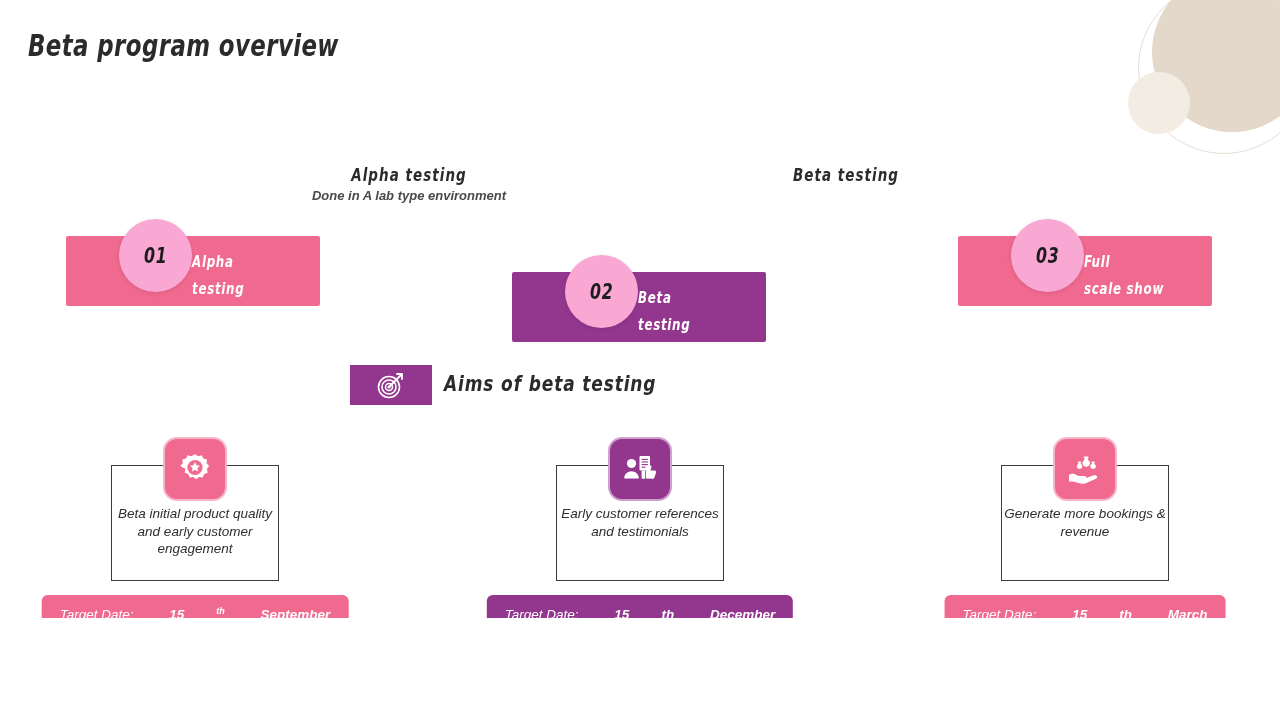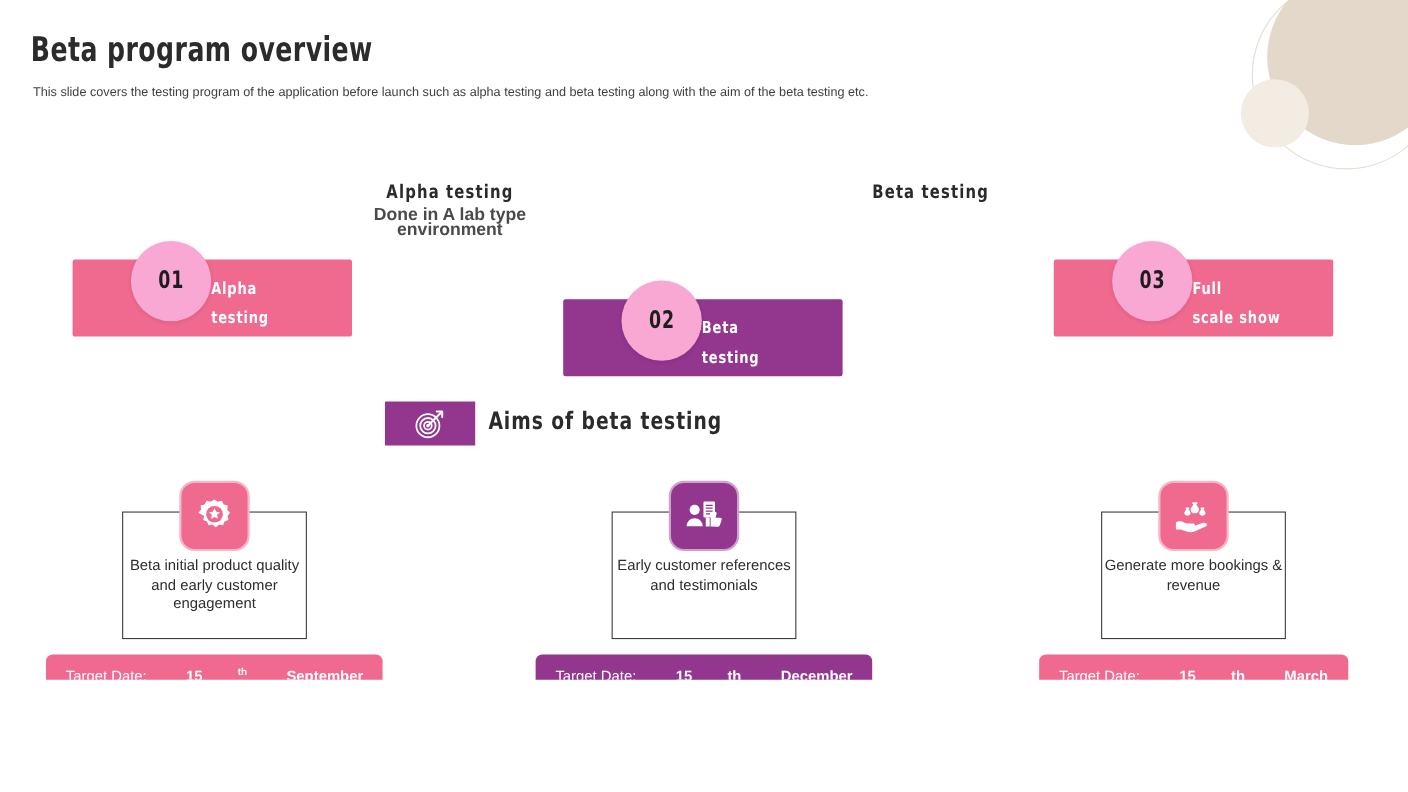--- a/index.html
+++ b/index.html
@@ -7,20 +7,21 @@
     width: 1280px; height: 720px;
     background: #ffffff;
     font-family: "Liberation Sans", sans-serif;
     overflow: hidden;
   }
   #slide {
     position: relative;
     width: 1280px; height: 618px;
     background: #ffffff;
     overflow: hidden;
+    font-style: italic;
   }
 
   
   .deco-ring {
     position: absolute;
     border-radius: 50%;
     border: 1px solid #e6ddd2;
     background: transparent;
   }
   .deco-circle-beige {
@@ -72,21 +73,21 @@
   .phase-head .ph-title {
     font-family: "DejaVu Sans Condensed", "Liberation Sans Narrow", "Liberation Sans", sans-serif;
     font-size: 17px;
     font-weight: bold;
     color: #2b2b2b;
     letter-spacing: 1.2px;
     transform: scaleX(0.88);
   }
   .phase-head .ph-sub {
     margin-top: 4px;
-    font-size: 16px;
+    font-size: 13px;
     font-weight: bold;
     color: #4a4a4a;
     line-height: 14px;
   }
 
   
   .banner {
     position: absolute;
     height: 70px;
     width: 254px;
@@ -237,21 +238,20 @@
 <body>
 
 <div id="slide">
 
   <div class="deco-circle-beige" style="left:1152px; top:-28px; width:160px; height:160px;"></div>
   <div class="deco-ring" style="left:1138px; top:-18px; width:172px; height:172px;"></div>
   <div class="deco-circle-faint" style="left:1128px; top:72px; width:62px; height:62px;"></div>
   <div class="deco-stripes" style="left:-6px; top:639px; width:82px; height:82px;"></div>
 
   <div class="title">Beta program overview</div>
-  <div class="subtitle">This slide covers the testing program of the application before launch such as alpha testing and beta testing along with the aim of the beta testing etc.</div>
 
   <div class="phase-head" style="left:294px; top:165px; width:230px;">
     <div class="ph-title">Alpha  testing</div>
     <div class="ph-sub">Done in A lab type environment</div>
   </div>
 
   <div class="phase-head" style="left:726px; top:165px; width:240px;">
     <div class="ph-title">Beta  testing</div>
   </div>
 

